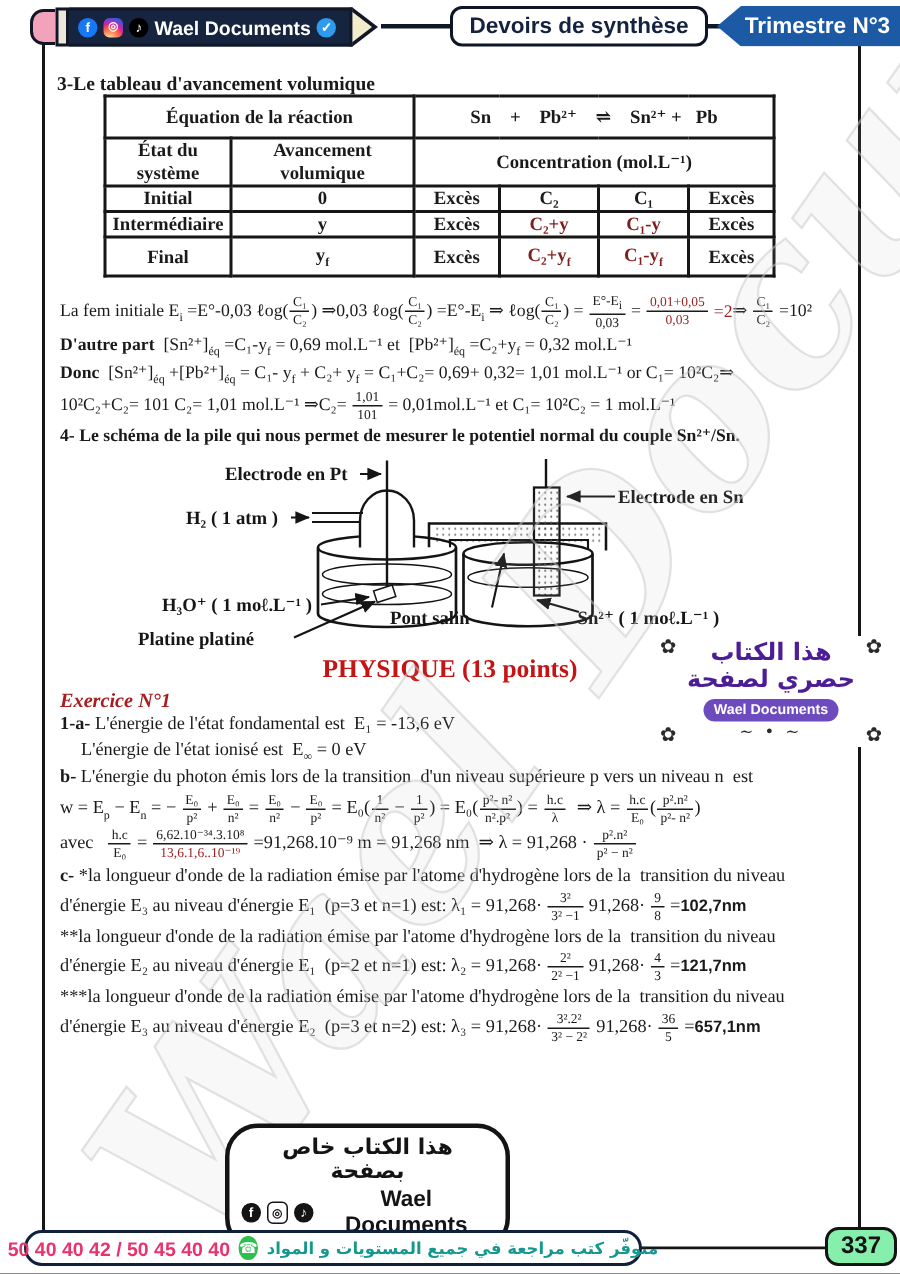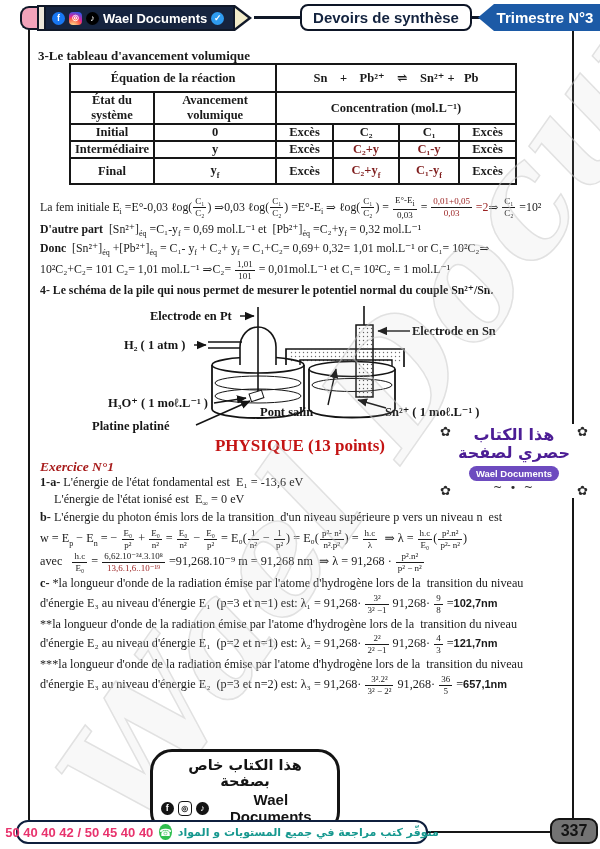--- a/index.html
+++ b/index.html
@@ -75,21 +75,21 @@
   .bicn{display:inline-flex;align-items:center;justify-content:center;width:13px;height:13px;border-radius:50%;
         background:#141414;color:#fff;font-size:9px;font-weight:bold;font-family:"Liberation Sans",sans-serif;}
   .bign{background:#fff;color:#141414;border:1.7px solid #141414;border-radius:4px;font-size:8px;}
   
   .footer-box{left:16px;top:820px;width:412px;height:24px;background:#fff;border:2.5px solid #0f1f3d;border-radius:13px;
               display:flex;align-items:center;justify-content:center;gap:6px;z-index:8;box-sizing:border-box;}
   .fnums{font-family:"Liberation Sans","DejaVu Sans",sans-serif;font-weight:bold;font-size:13px;color:#e8336d;white-space:nowrap;}
   .wa{display:inline-flex;align-items:center;justify-content:center;width:16px;height:16px;border-radius:50%;
       background:#2fbf4f;color:#fff;font-size:10px;font-family:"DejaVu Sans",sans-serif;}
   .ftext{font-family:"DejaVu Sans",sans-serif;direction:rtl;font-weight:bold;font-size:11px;color:#16988f;white-space:nowrap;}
-  .page-box{left:550px;top:818px;width:48px;height:26px;background:#737373;border:2.5px solid #141414;border-radius:9px;
+  .page-box{left:550px;top:818px;width:48px;height:26px;background:#86efac;border:2.5px solid #141414;border-radius:9px;
             display:flex;align-items:center;justify-content:center;z-index:8;box-sizing:border-box;
             font-family:"Liberation Sans",sans-serif;font-weight:bold;font-size:16px;color:#141414;}
 </style>
 </head>
 <body>
 
 <div class="abs pencil">
   <div class="eraser"></div>
   <div class="ferrule"></div>
   <div class="pbody">

